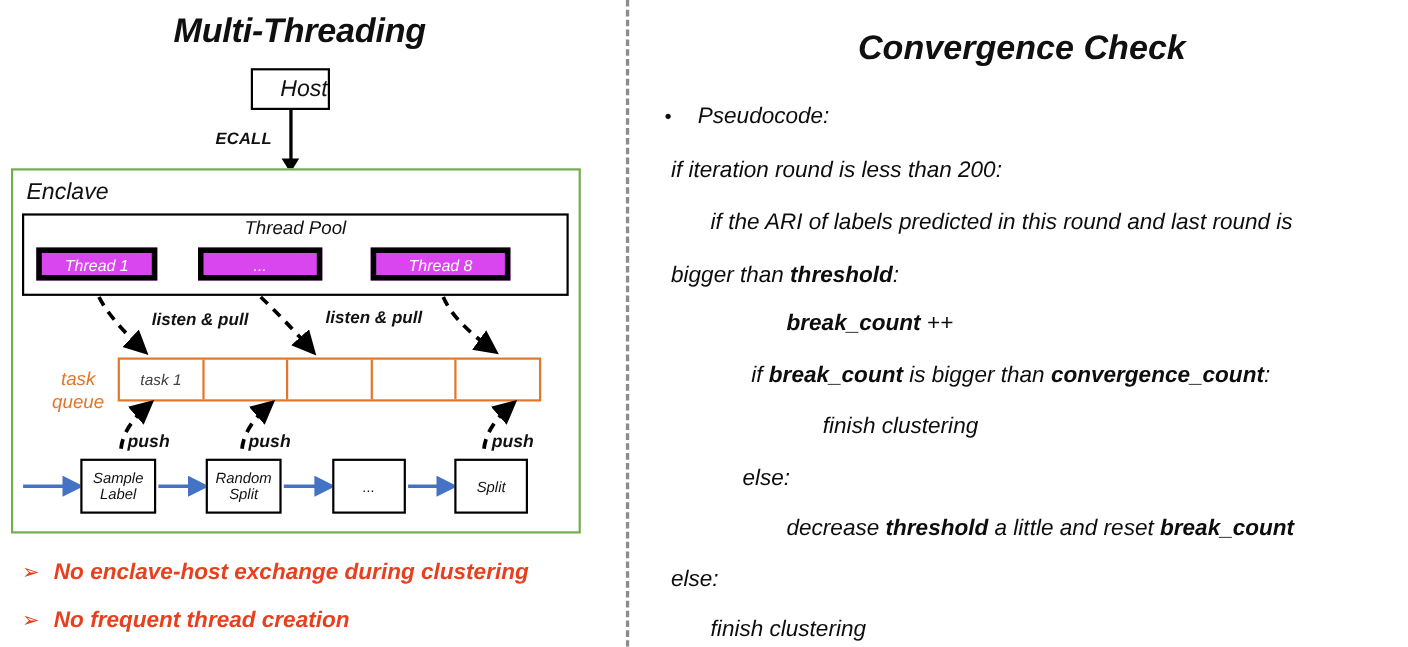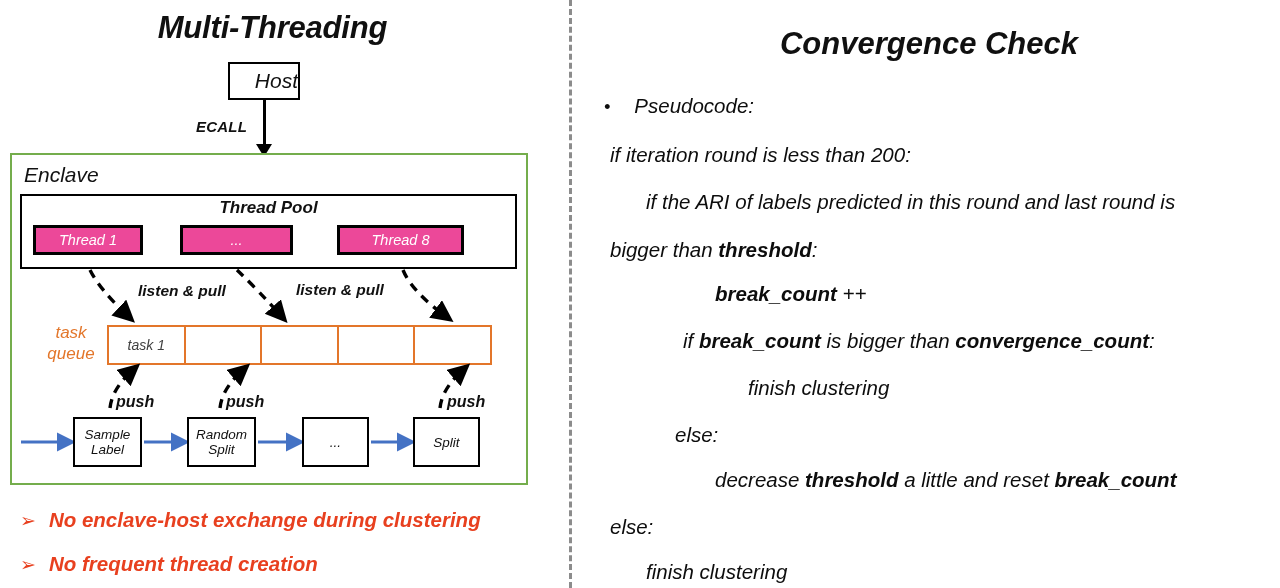--- a/index.html
+++ b/index.html
@@ -52,42 +52,42 @@
     position:absolute;left:24px;top:163px;font-size:21px;font-style:italic;color:#111;
   }
 
   
   #thread-pool{
     position:absolute;left:20px;top:194px;width:497px;height:75px;
     border:2.6px solid #000;background:#fff;box-sizing:border-box;
   }
   #thread-pool-title{
     position:absolute;left:20px;top:198px;width:497px;text-align:center;
-    font-size:17px;font-style:italic;font-weight:700;color:#111;
+    font-size:17px;font-style:italic;font-weight:400;color:#111;
   }
   .thread-chip{
-    position:absolute;top:225px;height:30px;background:#ec4899;
-    border:3px solid #000000;box-sizing:border-box;
-    display:flex;align-items:center;justify-content:center;
+    position:absolute;top:225px;height:30px;background:#d946ef;
+    border:5px solid #000000;box-sizing:border-box;
+    display:flex;align-items:flex-end;justify-content:center;
     color:#fff;font-size:14.5px;font-style:italic;
   }
   #thread-chip-0{left:33px;width:110px;}
   #thread-chip-1{left:180px;width:113px;}
   #thread-chip-2{left:337px;width:127px;}
 
   
   .lp-label{
     position:absolute;font-size:15.5px;font-style:italic;font-weight:600;color:#111;
   }
   #lp-0{left:138px;top:282px;}
   #lp-1{left:296px;top:281px;}
 
   
   #queue-label{
-    position:absolute;left:36px;top:322px;width:70px;text-align:center;
+    position:absolute;left:36px;top:334px;width:70px;text-align:center;
     font-size:17px;font-style:italic;color:#E3762A;line-height:21px;
   }
   #task-queue{
     position:absolute;left:107px;top:325px;width:385px;height:40px;
     border:2.6px solid #E3762A;box-sizing:border-box;display:flex;background:#fff;
   }
   .q-cell{
     flex:1;border-right:2.6px solid #E3762A;box-sizing:border-box;
     display:flex;align-items:center;justify-content:center;
     font-size:14px;font-style:italic;color:#404040;

